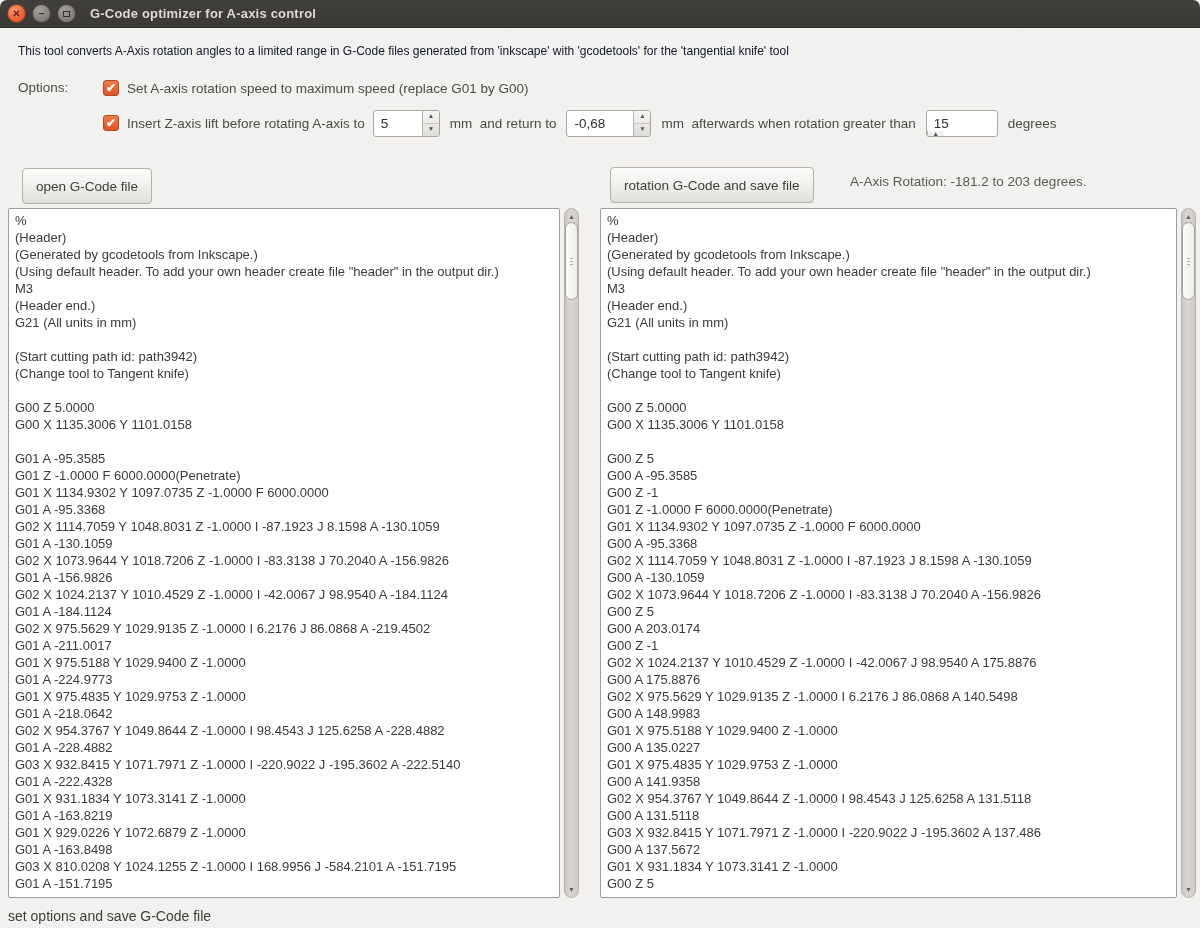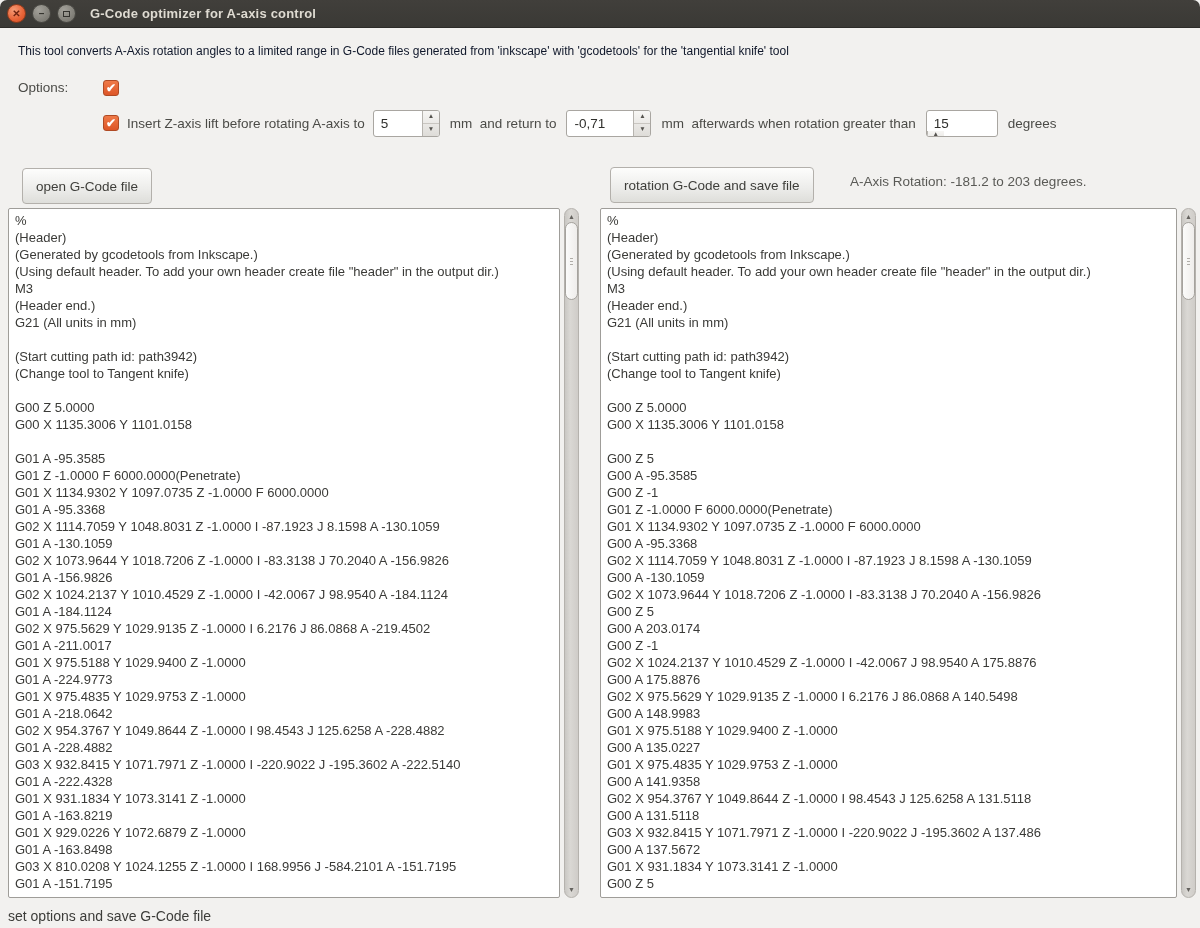--- a/index.html
+++ b/index.html
@@ -145,37 +145,38 @@
 </div>
 
 <div class="description">This tool converts A-Axis rotation angles to a limited range in G-Code files generated from 'inkscape' with 'gcodetools' for the 'tangential knife' tool</div>
 
 <div class="options-label">Options:</div>
 
 <div class="optrow optrow1">
   <div class="checkbox">
     <span>✔</span>
   </div>
+  <span class="txt">Set A-axis rotation speed to maximum speed (replace G01 by G00)</span>
 </div>
 
 <div class="optrow optrow2">
   <div class="checkbox">
     <span>✔</span>
   </div>
   <span class="txt">Insert Z-axis lift before rotating A-axis to</span>
   <div class="spinbox" style="width:67px;">
     <div class="spin-entry" style="flex:1;">5</div>
     <div class="spin-btns">
       <span>▲</span>
       <span>▼</span>
     </div>
   </div>
   <span class="txt after">mm  and return to</span>
   <div class="spinbox" style="width:85px;">
-    <div class="spin-entry" style="flex:1;">-0,71</div>
+    <div class="spin-entry" style="flex:1;">-0,68</div>
     <div class="spin-btns">
       <span>▲</span>
       <span>▼</span>
     </div>
   </div>
   <span class="txt after">mm  afterwards when rotation greater than</span>
   <div class="spinbox" style="width:72px;flex-direction:column;">
     <div class="spin-entry" style="flex:1;">15</div>
     <div class="spin-btns">
       <span>▲</span>

